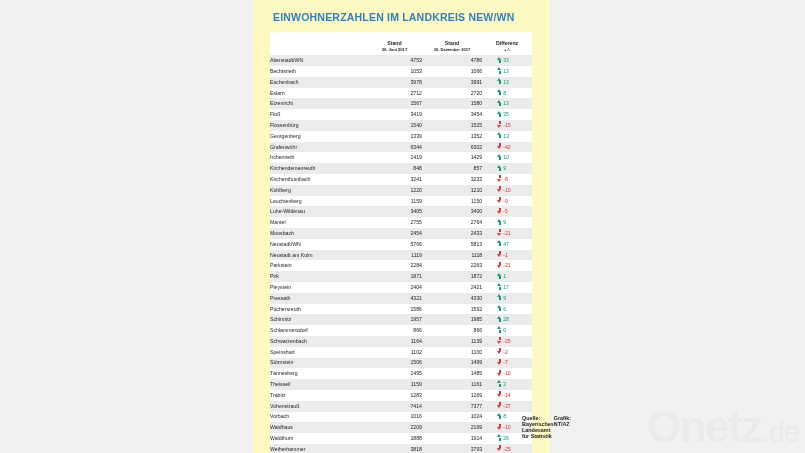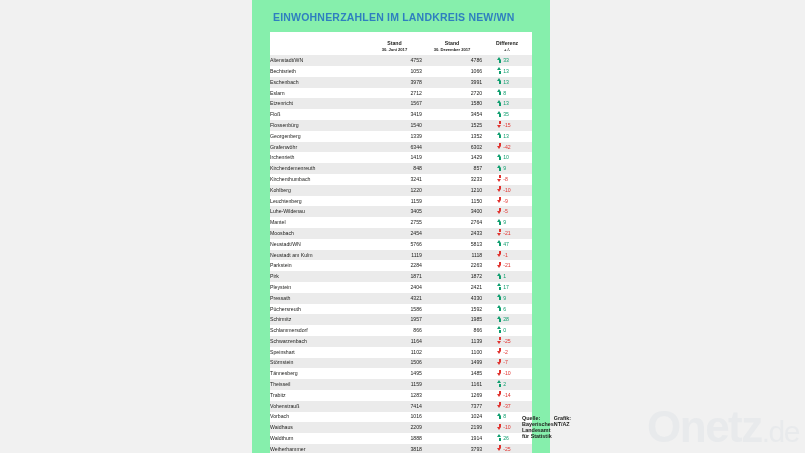--- a/index.html
+++ b/index.html
@@ -18,21 +18,21 @@
     position: absolute;
     left: 0; top: 0;
     width: 805px; height: 453px;
   }
   .infographic {
     position: absolute;
     left: 252px;
     top: 0;
     width: 298px;
     height: 453px;
-    background: #86efac;
+    background: #fef9c3;
     box-sizing: border-box;
   }
   .ig-title {
     color: #2f7fbf;
     font-size: 10.5px;
     font-weight: bold;
     letter-spacing: 0.2px;
     padding: 11px 0 0 21px;
     line-height: 1.2;
   }

